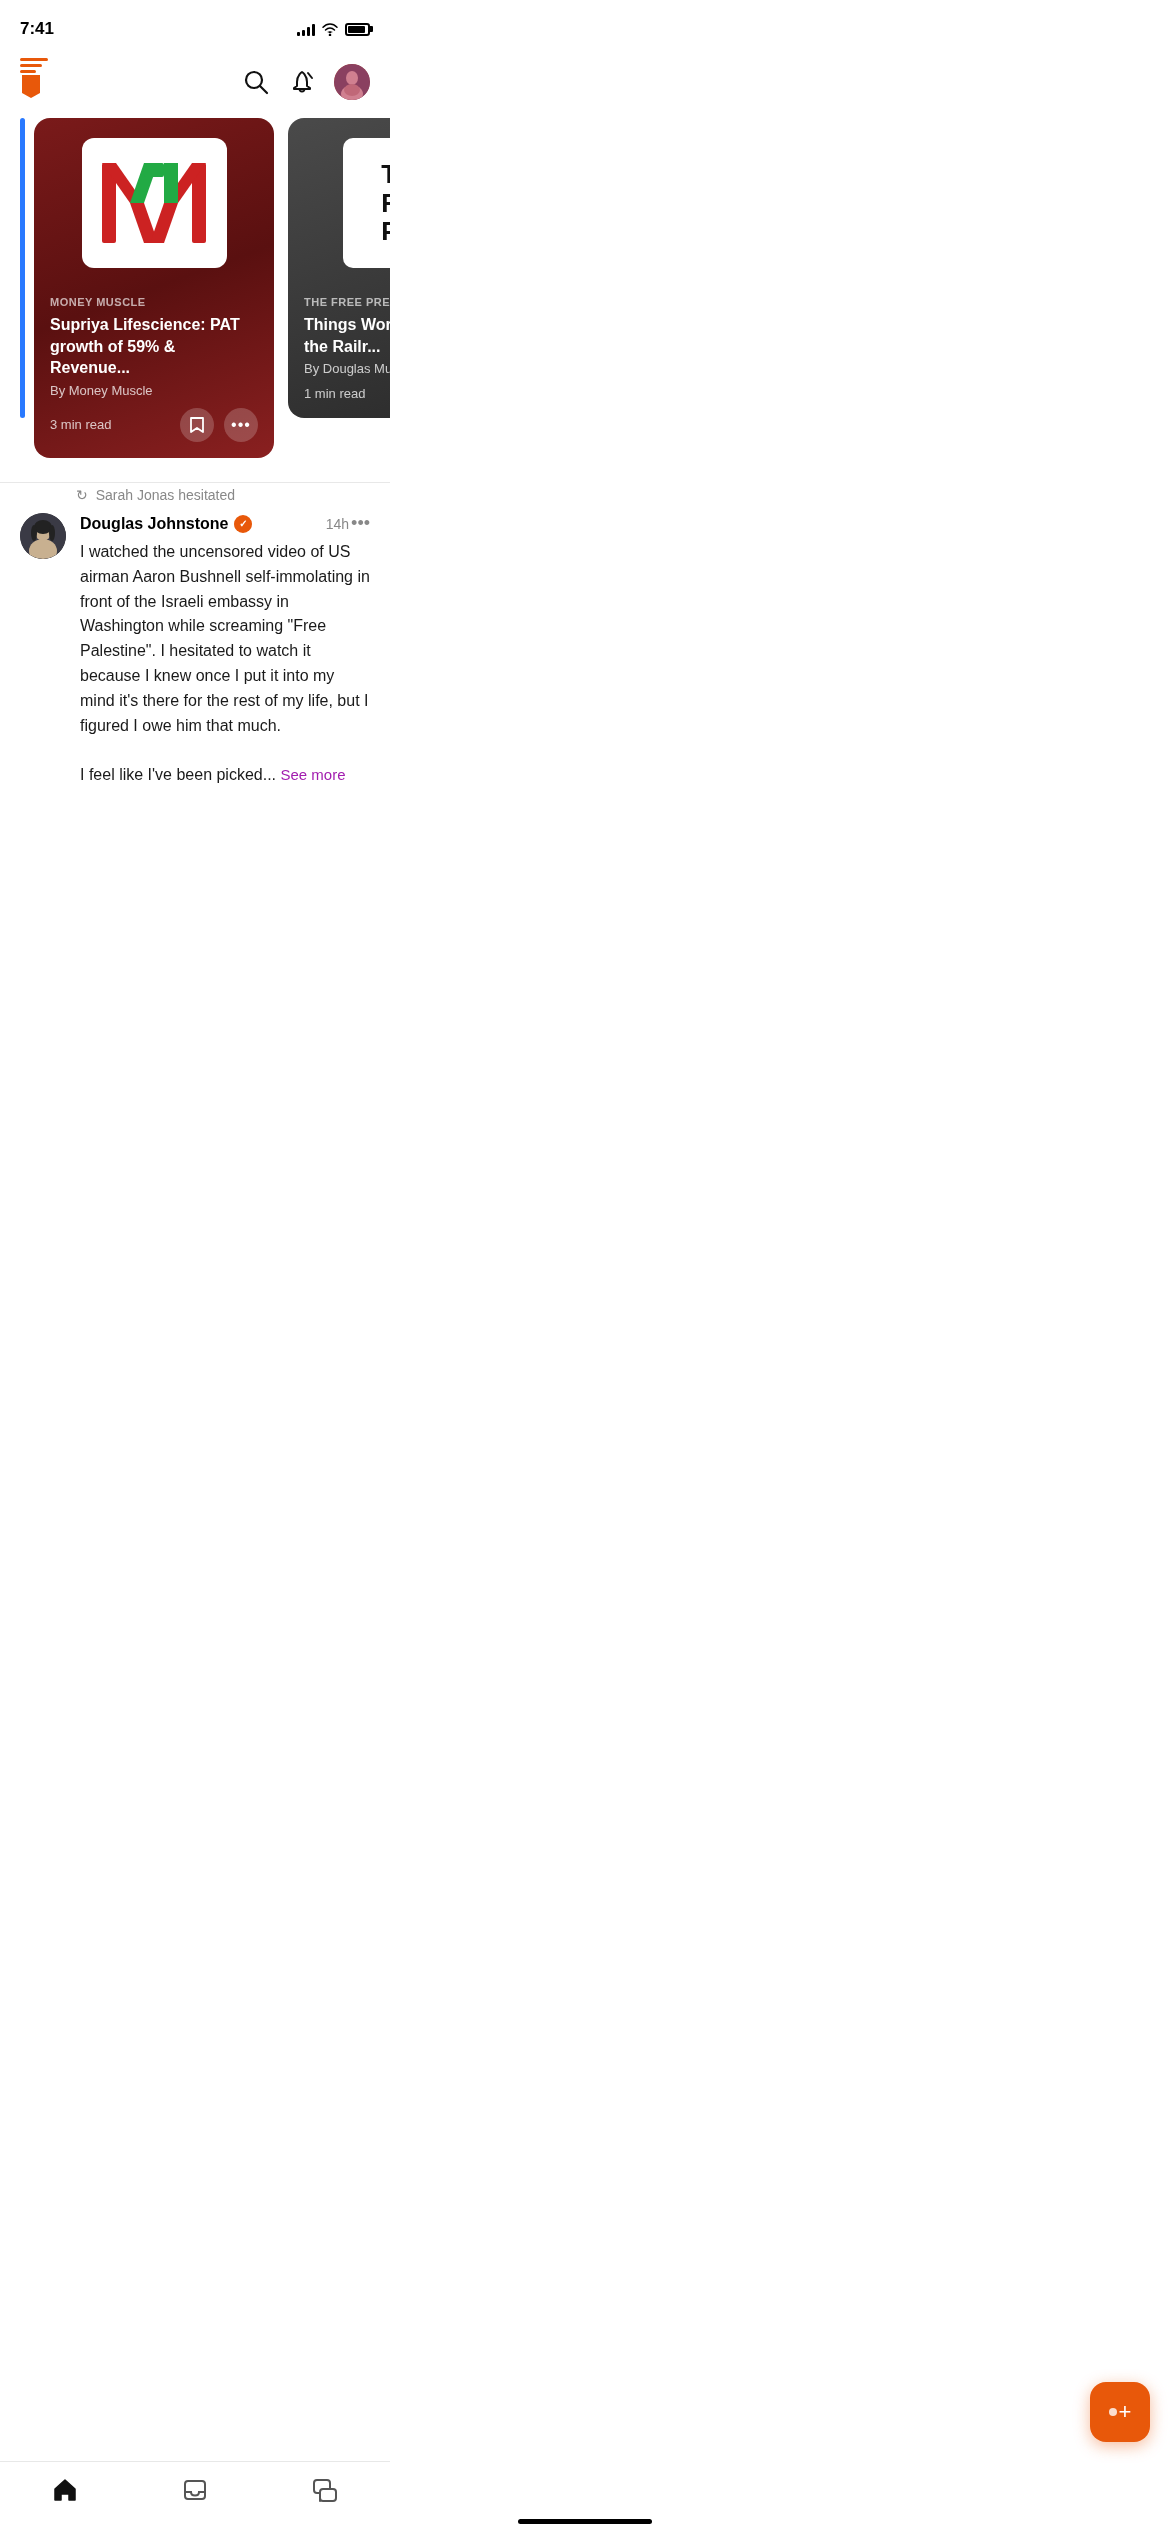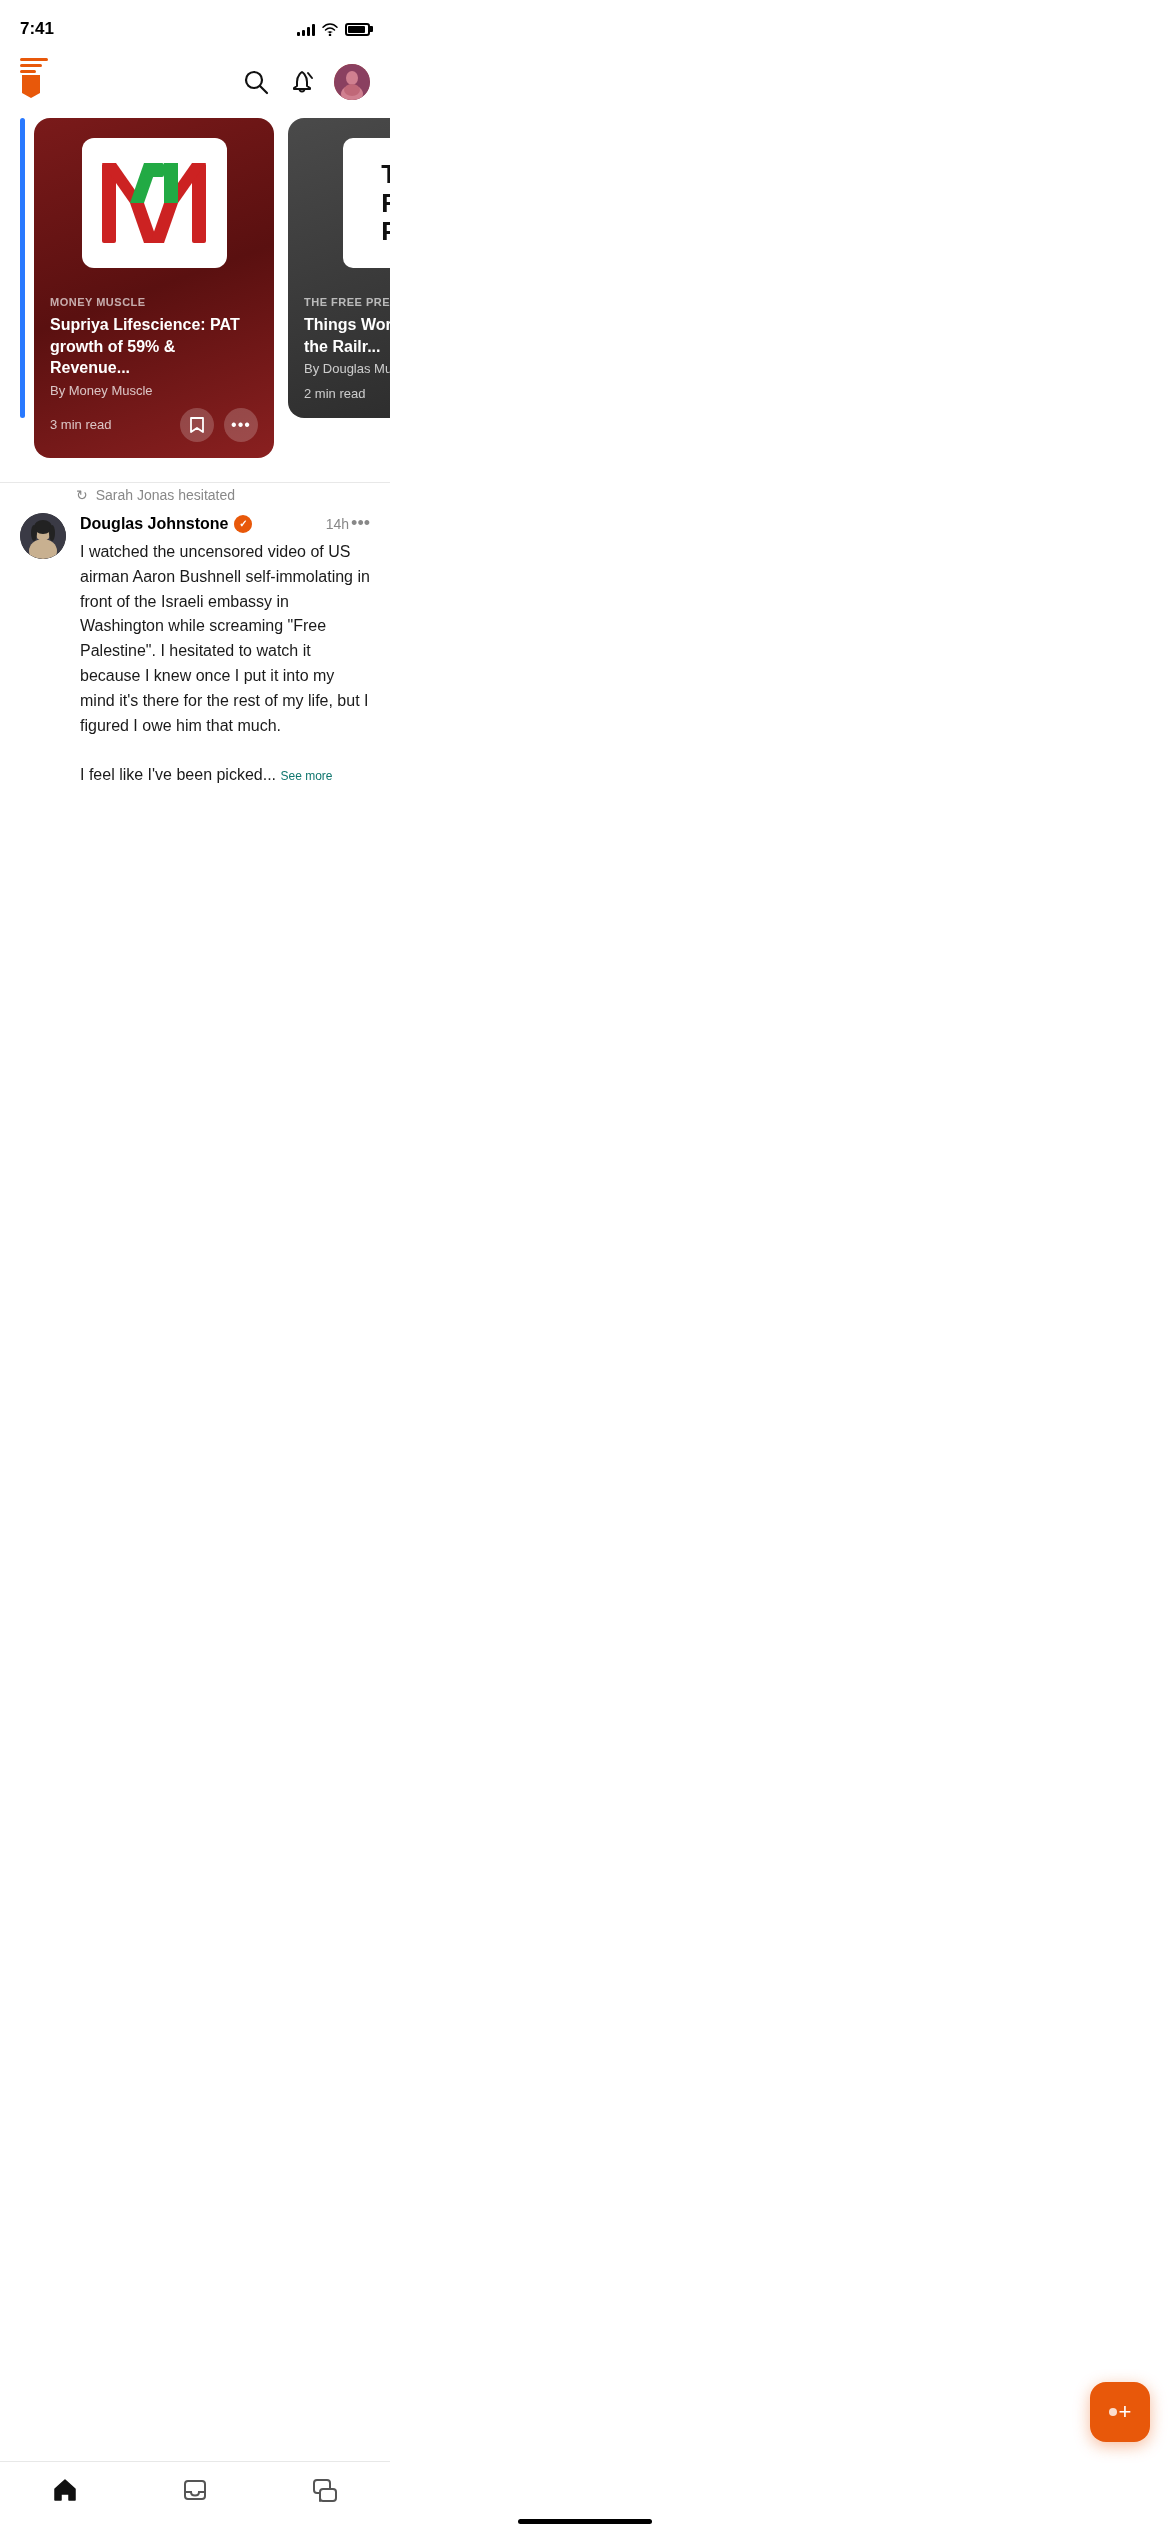--- a/index.html
+++ b/index.html
@@ -365,22 +365,22 @@
       font-size: 18px;
       color: #888;
       cursor: pointer;
     }
     .post-text {
       font-size: 16px;
       color: #1a1a1a;
       line-height: 1.55;
     }
     .see-more {
-      color: #0f766e;
-      font-size: 12px;
+      color: #a21caf;
+      font-size: 15px;
       cursor: pointer;
     }
 
     
     .fab {
       position: fixed;
       bottom: 90px;
       right: 20px;
       width: 60px;
       height: 60px;
@@ -576,21 +576,21 @@
       <div class="card-image-area">
         <div class="fp-logo-box">
           <div class="fp-text">TH<br>FRI<br>PRE</div>
         </div>
       </div>
       <div class="card-content">
         <div class="card-source">THE FREE PRESS</div>
         <div class="card-title">Things Worth R... 'I Built the Railr...</div>
         <div class="card-author">By Douglas Murra...</div>
         <div class="card-footer">
-          <span class="card-read-time">2 min read</span>
+          <span class="card-read-time">1 min read</span>
         </div>
       </div>
     </div>
   </div>
 </div>
 
 <div class="divider"></div>
 
 <div>
 

